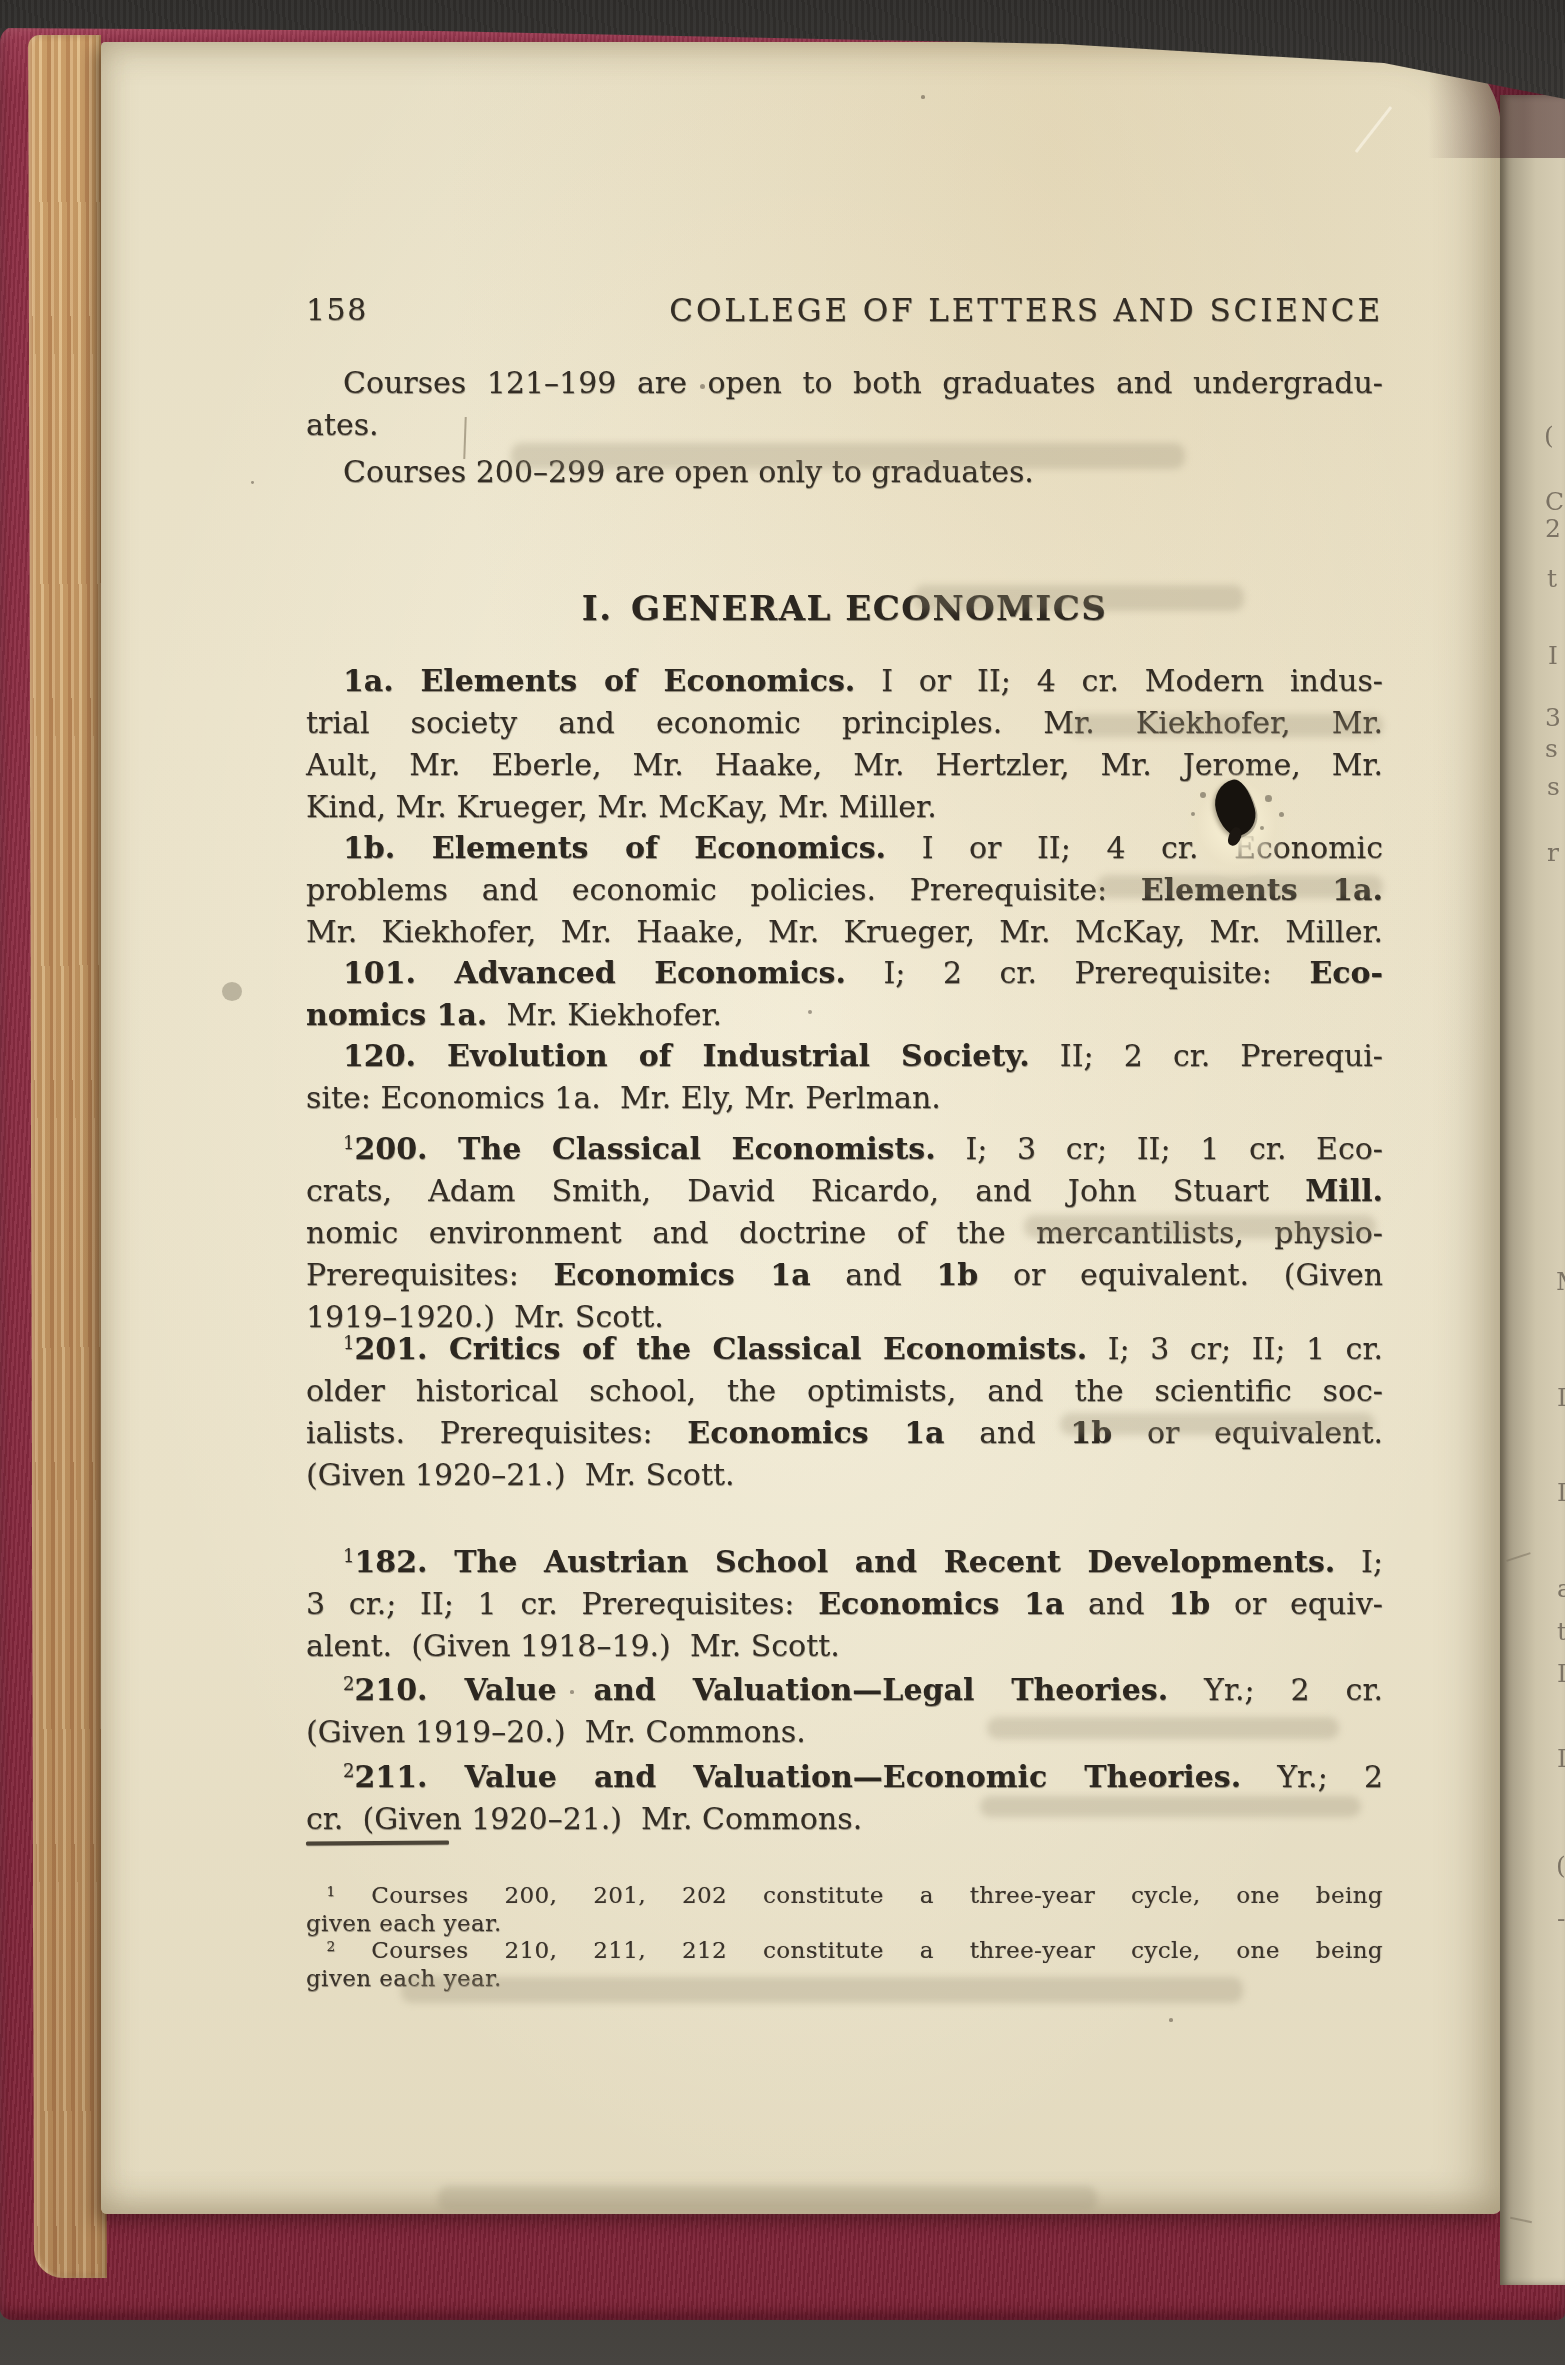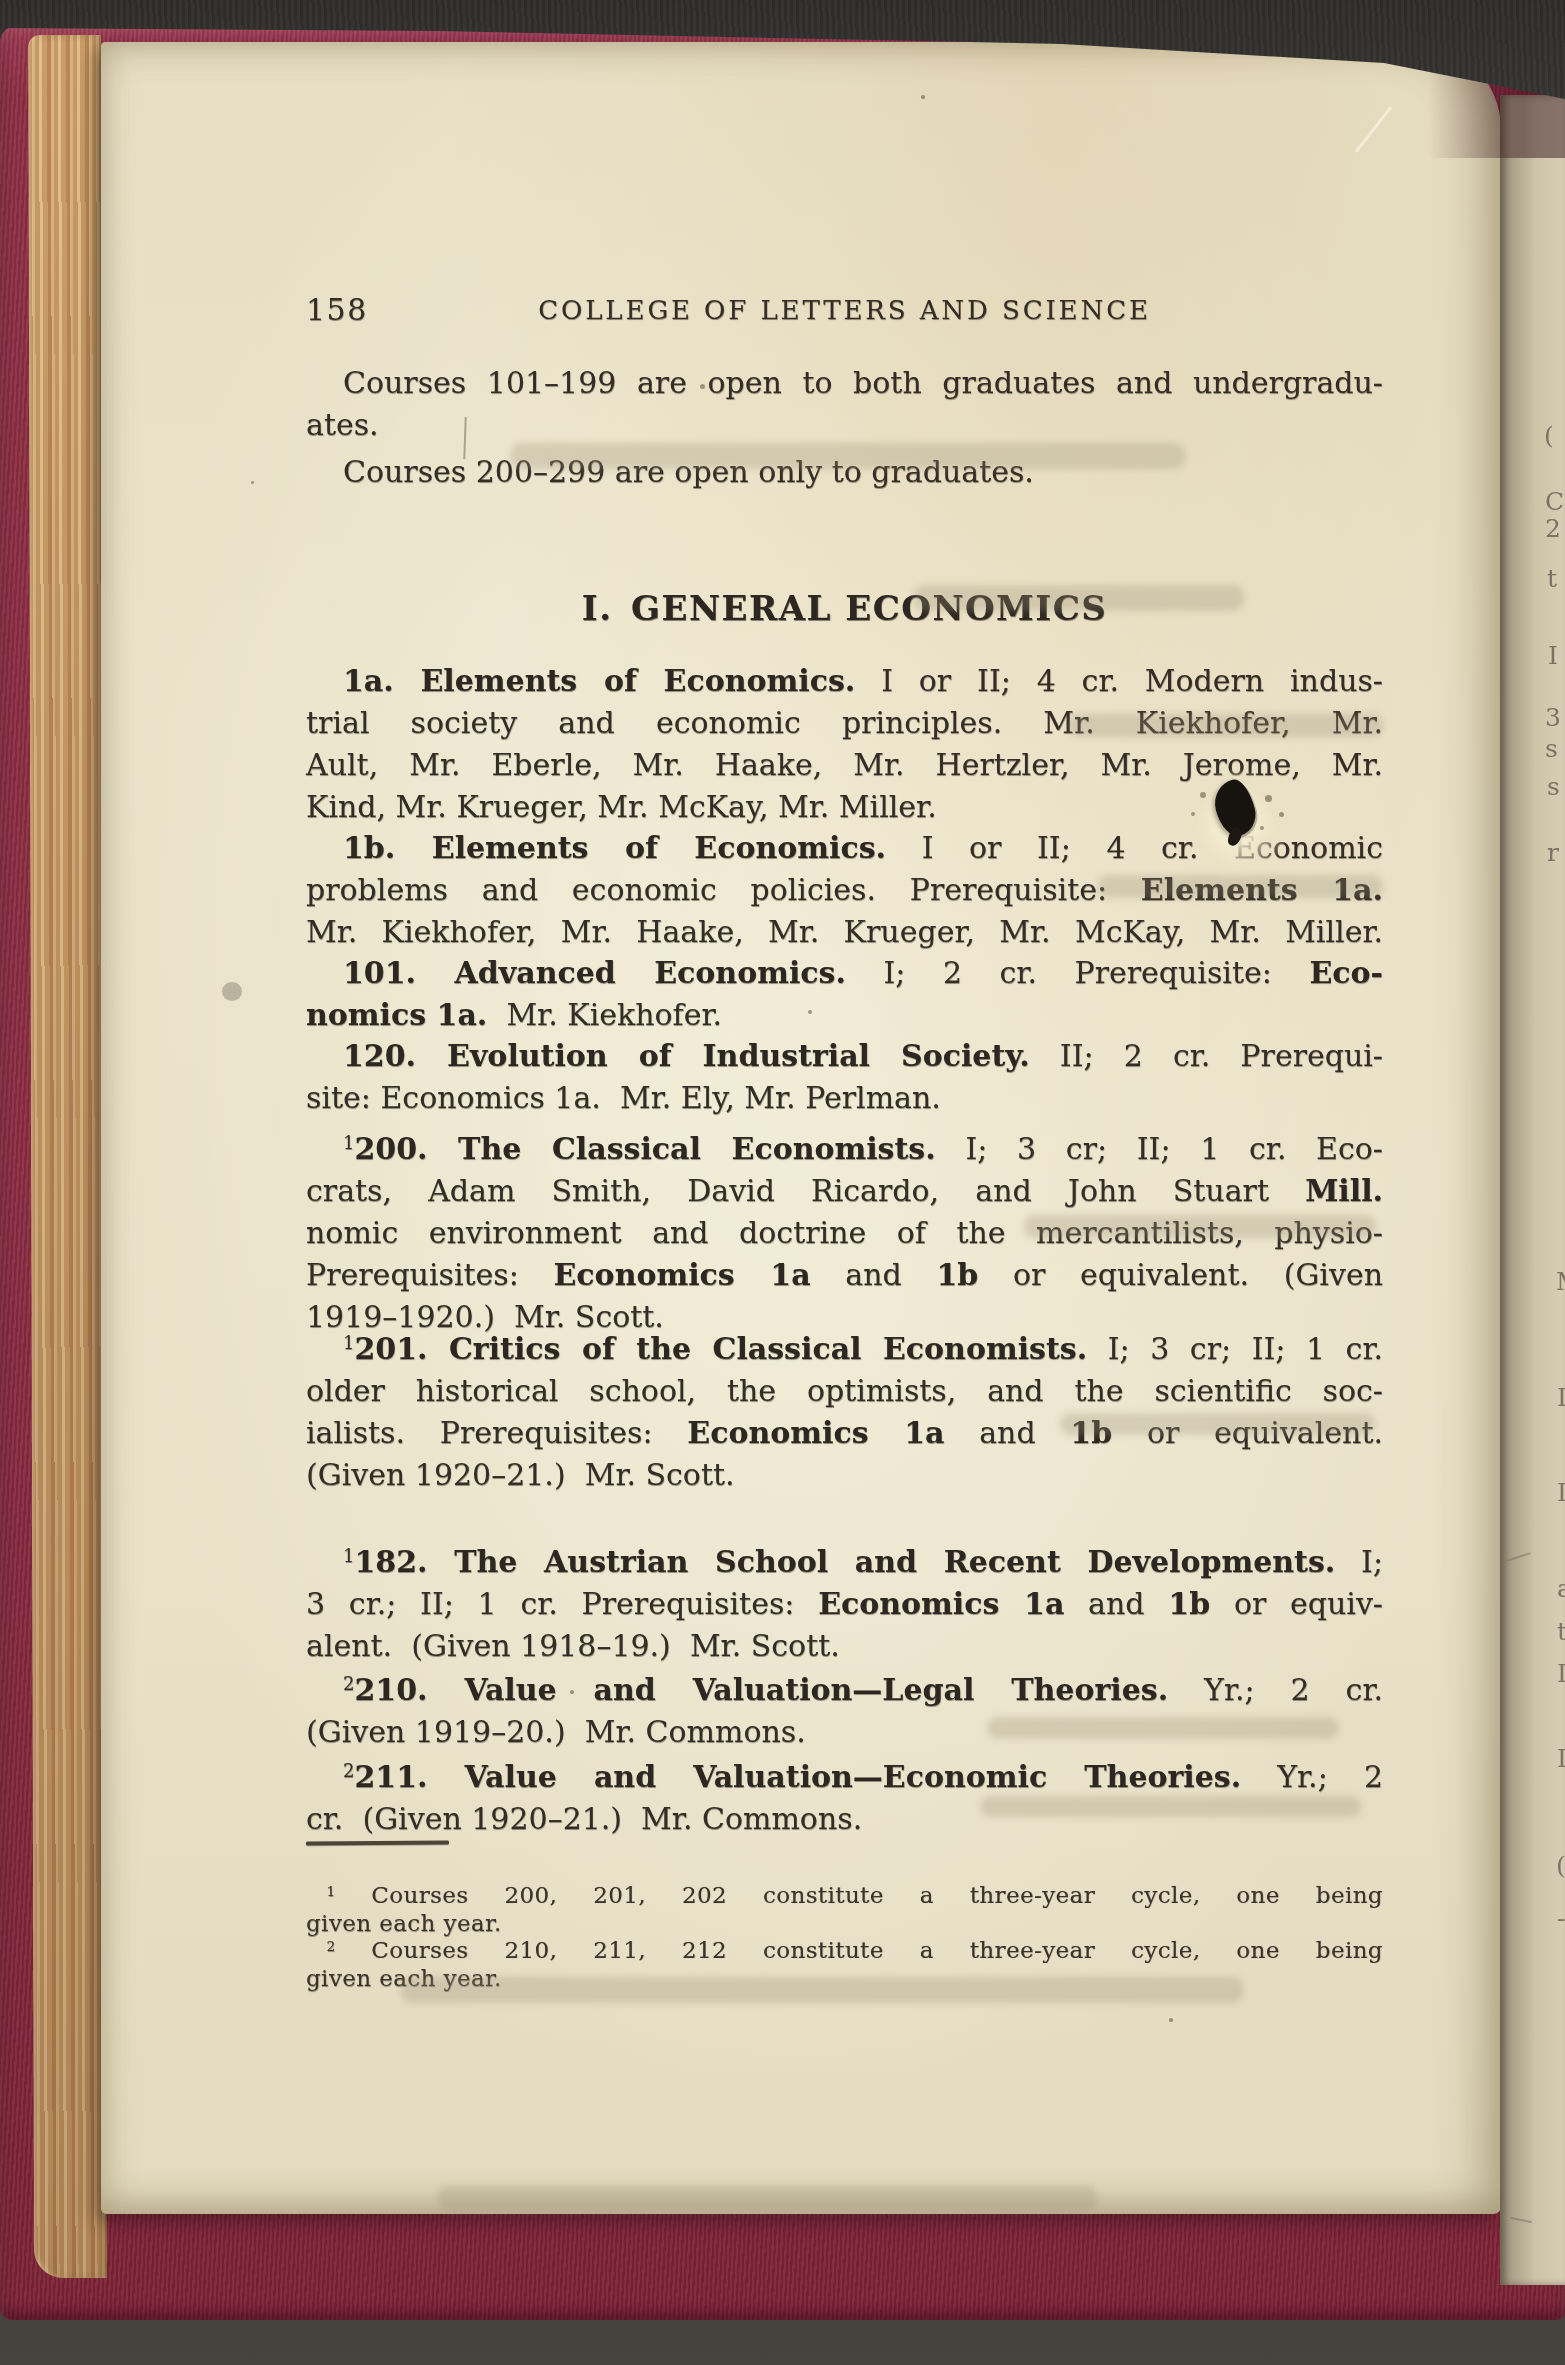--- a/index.html
+++ b/index.html
@@ -40,22 +40,22 @@
   .tblock.small{font-size:23px;line-height:28px;color:#3a332b;letter-spacing:0.4px;}
   .line{text-align:left;}
   .line.just{text-align:justify;text-align-last:justify;}
   .line.ind{padding-left:37px;}
   .tblock.small .line.ind{padding-left:20.5px;}
   .b{font-weight:bold;color:#2c2720;}
   .sup{font-size:0.6em;vertical-align:10.3px;letter-spacing:0;}
   .tblock.small .sup{vertical-align:6.6px;}
   .header-num{position:absolute;left:205px;top:247px;font-size:30px;line-height:42px;
     letter-spacing:1.5px;color:#332d25;text-shadow:0.4px 0.5px 0.7px rgba(55,48,38,0.5);}
-  .header-title{position:absolute;left:205px;top:247px;width:1077px;text-align:center;
-    font-size:26px;line-height:42px;letter-spacing:2.9px;color:#332d25;
+  .header-title{position:absolute;left:205px;top:247px;width:1077px;text-align:right;
+    font-size:31px;line-height:42px;letter-spacing:2.9px;color:#332d25;
     text-shadow:0.5px 0.6px 0.7px rgba(55,48,38,0.55);}
   .section-heading{position:absolute;left:205px;top:546px;width:1077px;text-align:center;
     font-weight:bold;font-size:34px;line-height:40px;letter-spacing:1.5px;color:#2c2720;
     text-shadow:0.6px 0.7px 0.7px rgba(50,43,34,0.55);}
   .separator{position:absolute;left:205px;top:1799px;width:143px;height:3.7px;
     background:#4b4437;transform:rotate(-0.4deg);border-radius:1.5px;
     box-shadow:0 0.7px 0.7px rgba(60,50,40,0.4);}
   
   .ghost{position:absolute;background:rgba(156,146,120,0.30);filter:blur(3.7px);border-radius:10.3px;}
   .speck{position:absolute;background:rgba(62,52,40,0.45);border-radius:50%;}
@@ -95,21 +95,21 @@
   <div class="cover"></div>
   <div class="edge-stack"></div>
 
   <div class="page">
     <div class="header-num">158</div>
     <div class="header-title">COLLEGE OF LETTERS AND SCIENCE</div>
     <div class="section-heading">I. GENERAL ECONOMICS</div>
 
     <div id="blocks">
         <div class="tblock" style="top: 320px;">
-          <div class="line just ind"><span>Courses 101–199 are open to both graduates and undergradu-</span></div>
+          <div class="line just ind"><span>Courses 121–199 are open to both graduates and undergradu-</span></div>
           <div class="line"><span>ates.</span></div>
         </div>
         <div class="tblock" style="top: 409px;">
           <div class="line ind"><span>Courses 200–299 are open only to graduates.</span></div>
         </div>
         <div class="tblock" style="top: 618px;">
           <div class="line just ind"><span class="b">1a. Elements of Economics.</span><span> I or II; 4 cr. Modern indus-</span></div>
           <div class="line just"><span>trial society and economic principles. Mr. Kiekhofer, Mr.</span></div>
           <div class="line just"><span>Ault, Mr. Eberle, Mr. Haake, Mr. Hertzler, Mr. Jerome, Mr.</span></div>
           <div class="line"><span>Kind, Mr. Krueger, Mr. McKay, Mr. Miller.</span></div>

